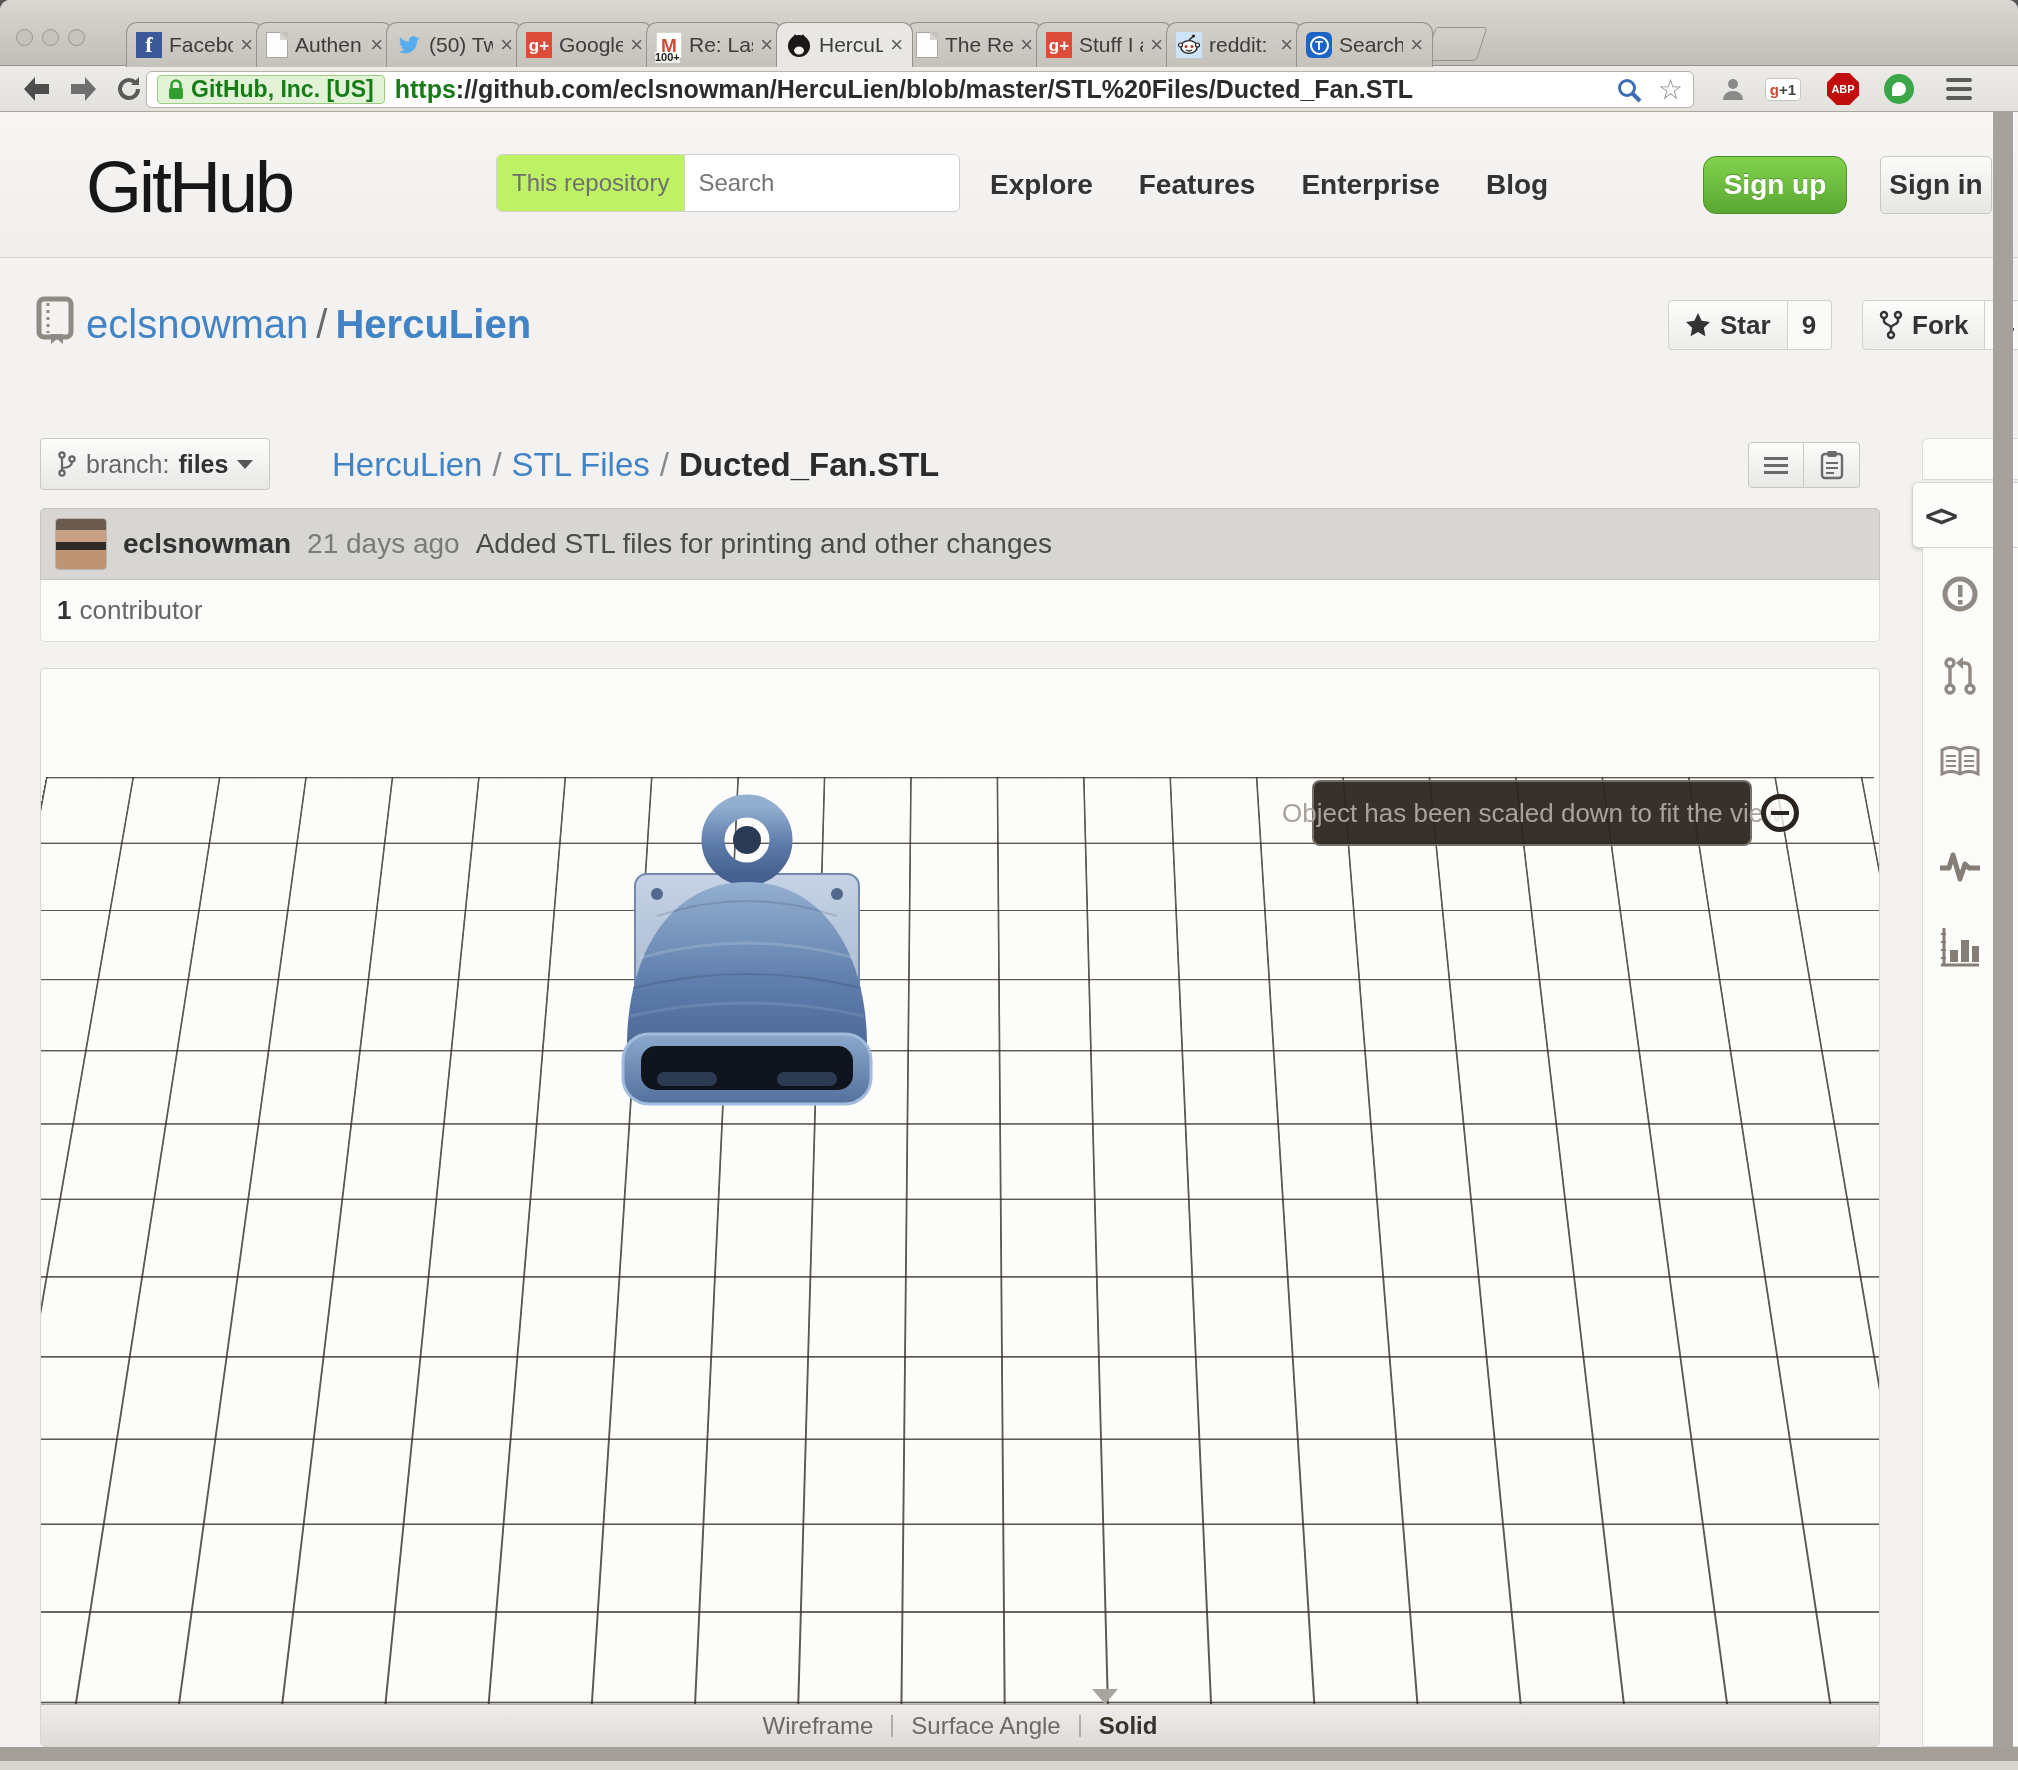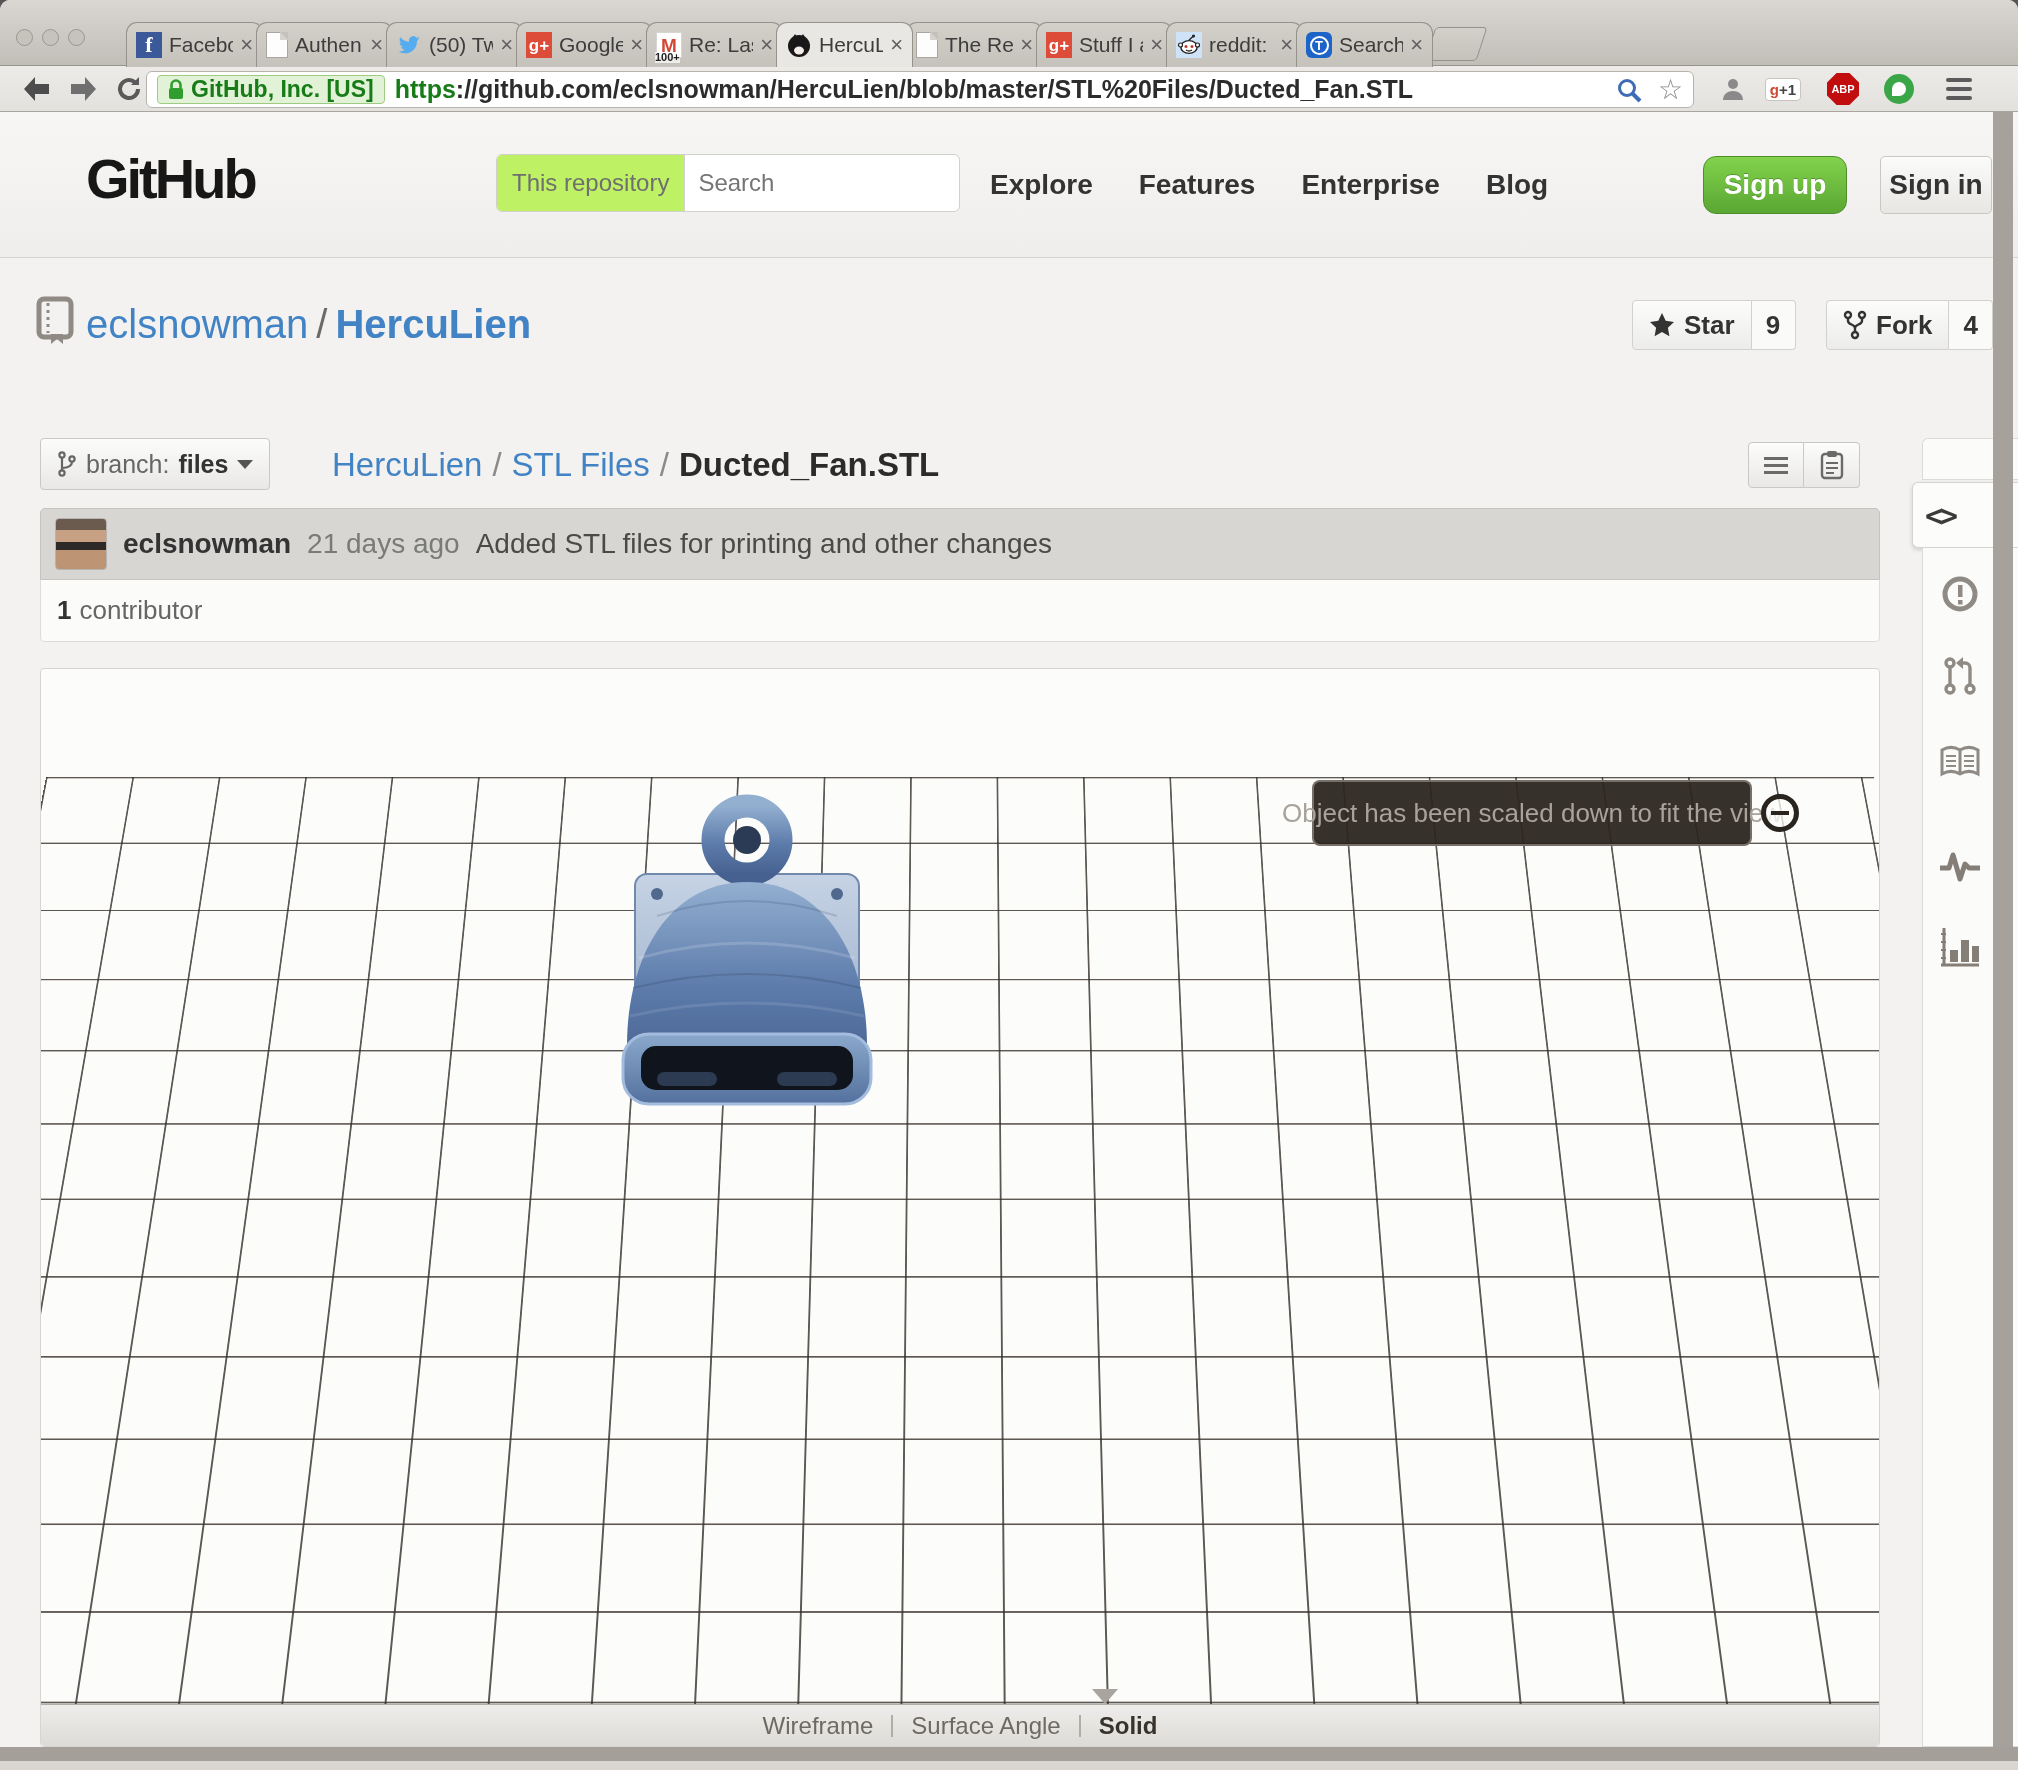--- a/index.html
+++ b/index.html
@@ -56,21 +56,21 @@
        display:flex;align-items:center;justify-content:center;
        clip-path:polygon(30% 0,70% 0,100% 30%,100% 70%,70% 100%,30% 100%,0 70%,0 30%);}
   .greenext{width:30px;height:30px;border-radius:50%;background:#3aa648;display:flex;align-items:center;justify-content:center;}
   .greenext span{width:14px;height:14px;border-radius:50% 50% 50% 0;background:#fff;}
   .menuicon{display:flex;flex-direction:column;gap:5px;}
   .menuicon span{width:26px;height:4px;background:#5b5b5b;border-radius:2px;}
 
   
   .ghheader{position:absolute;left:0;top:112px;width:100%;height:146px;
             background:linear-gradient(#f7f6f4,#efeeec);border-bottom:1px solid #d5d4d1;}
-  .logo{position:absolute;left:86px;top:34px;font-size:56px;font-weight:700;letter-spacing:-3px;color:#171717;}
+  .logo{position:absolute;left:86px;top:34px;font-size:72px;font-weight:400;letter-spacing:-3px;color:#171717;}
   .ghsearch{position:absolute;left:496px;top:42px;width:464px;height:58px;background:#fff;
             border:1px solid #d1d0cd;border-radius:6px;display:flex;align-items:center;overflow:hidden;}
   .scope{height:100%;display:flex;align-items:center;padding:0 15px;background:#bef264;
          border-right:1px solid #d1d0cd;font-size:24px;color:#6f6f6f;white-space:nowrap;}
   .ghsearch input{flex:1;border:none;outline:none;background:transparent;font-size:24px;color:#555;
                   padding:0 13px;font-family:"Liberation Sans",sans-serif;}
   .ghnav{position:absolute;left:990px;top:0;height:100%;display:flex;align-items:center;gap:46px;}
   .ghnav a{font-size:28px;font-weight:700;color:#333;text-decoration:none;}
   .signup{position:absolute;left:1703px;top:44px;width:144px;height:58px;border-radius:13px;
           background:linear-gradient(#82d24c,#5aa733);border:1px solid #4c8f2a;color:#fff;
@@ -82,21 +82,21 @@
 
   
   .repoicon{position:absolute;left:36px;top:296px;color:#8f8a84;}
   .repotitle{position:absolute;left:86px;top:302px;font-size:40px;}
   .repotitle .owner,.repotitle .name{color:#4183c4;text-decoration:none;}
   .repotitle .name{font-weight:700;}
   .repotitle .sep{color:#6a6a6a;padding:0 8px;}
   .countgroup{position:absolute;top:300px;display:flex;height:50px;}
   .cg-star{left:1632px;} .cg-fork{left:1826px;}
   .cbtn{display:flex;align-items:center;gap:9px;padding:4px 16px;font-size:26px;font-weight:700;color:#333;
-        background:linear-gradient(#fcfcfb,#ececea);border:1px solid #d2d1ce;border-radius:4px 0 0 4px;}
+        background:linear-gradient(#fcfcfb,#ececea);border:1px solid #d2d1ce;border-radius:4px 0 0 4px;margin-left:36px;}
   .ccount{display:flex;align-items:center;justify-content:center;min-width:44px;padding:0 8px;font-size:26px;font-weight:700;
           color:#333;background:#fafaf9;border:1px solid #d2d1ce;border-left:none;border-radius:0 4px 4px 0;}
 
   
   .branchbtn{position:absolute;left:40px;top:438px;height:52px;display:flex;align-items:center;gap:9px;padding:0 16px;
              background:linear-gradient(#fcfcfb,#e9e8e6);border:1px solid #c9c8c5;border-radius:4px;}
   .branchbtn .bl{font-size:25px;color:#666;}
   .branchbtn .bn{font-size:25px;font-weight:700;color:#333;}
   .caret{width:0;height:0;border-left:8px solid transparent;border-right:8px solid transparent;border-top:9px solid #555;}
   .crumbs{position:absolute;left:332px;top:446px;font-size:33px;white-space:nowrap;}

